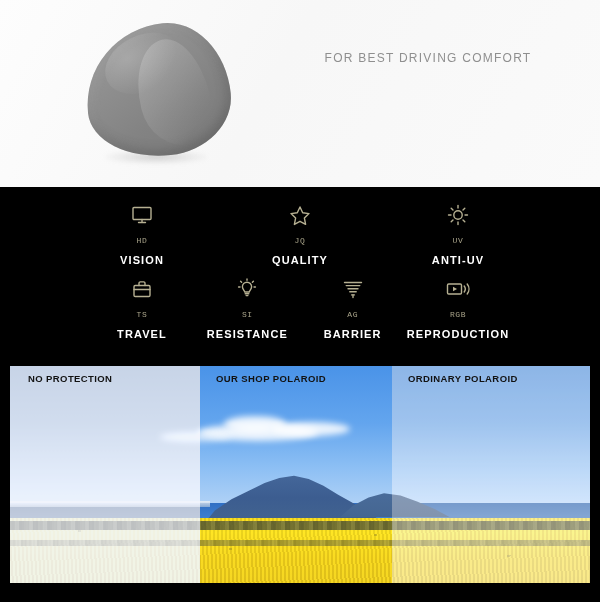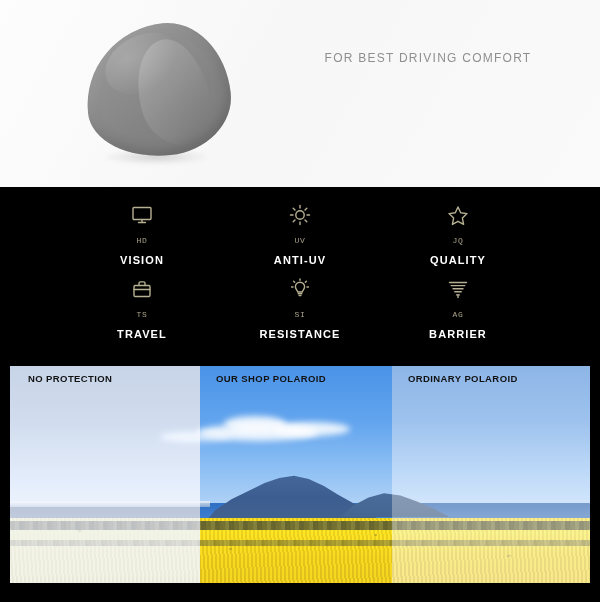--- a/index.html
+++ b/index.html
@@ -335,46 +335,46 @@
             <path d="M11 14.5 V17"></path>
             <path d="M7.5 17.5 H14.5"></path>
           </svg>
         </div>
         <div class="feature-code">HD</div>
         <div class="feature-label">VISION</div>
       </div>
 
       <div class="feature">
         <div class="feature-icon">
+          <svg width="22" height="21" viewBox="0 0 22 21">
+            <path d="M11 2 L13.7 7.8 L20 8.6 L15.4 13.1 L16.6 19.4 L11 16.3 L5.4 19.4 L6.6 13.1 L2 8.6 L8.3 7.8 Z"></path>
+          </svg>
+        </div>
+        <div class="feature-code">JQ</div>
+        <div class="feature-label">QUALITY</div>
+      </div>
+
+      <div class="feature">
+        <div class="feature-icon">
           <svg width="22" height="22" viewBox="0 0 22 22">
             <circle cx="11" cy="11" r="4.2"></circle>
             <path d="M11 1.5 V4"></path>
               <path d="M11 18 V20.5"></path>
             <path d="M1.5 11 H4"></path>
               <path d="M18 11 H20.5"></path>
             <path d="M4.2 4.2 L6 6"></path>
               <path d="M16 16 L17.8 17.8"></path>
             <path d="M17.8 4.2 L16 6"></path>
               <path d="M6 16 L4.2 17.8"></path>
           </svg>
         </div>
         <div class="feature-code">UV</div>
         <div class="feature-label">ANTI-UV</div>
       </div>
 
-      <div class="feature">
-        <div class="feature-icon">
-          <svg width="22" height="21" viewBox="0 0 22 21">
-            <path d="M11 2 L13.7 7.8 L20 8.6 L15.4 13.1 L16.6 19.4 L11 16.3 L5.4 19.4 L6.6 13.1 L2 8.6 L8.3 7.8 Z"></path>
-          </svg>
-        </div>
-        <div class="feature-code">JQ</div>
-        <div class="feature-label">QUALITY</div>
-      </div>
-
 
     </div>
 
     <div class="feature-row row2">
 
       <div class="feature">
         <div class="feature-icon">
           <svg width="22" height="21" viewBox="0 0 22 21">
             <rect x="3" y="6.5" width="16" height="11" rx="1.2"></rect>
             <path d="M8 6.5 V4.2 A1.3 1.3 0 0 1 9.3 2.9 H12.7 A1.3 1.3 0 0 1 14 4.2 V6.5"></path>
@@ -410,20 +410,32 @@
             <path d="M6 9.7 H16"></path>
             <path d="M7.8 12.8 H14.2"></path>
             <path d="M9.6 15.9 H12.4"></path>
             <path d="M11 18.6 V16"></path>
           </svg>
         </div>
         <div class="feature-code">AG</div>
         <div class="feature-label">BARRIER</div>
       </div>
 
+      <div class="feature">
+        <div class="feature-icon">
+          <svg width="26" height="18" viewBox="0 0 26 18">
+            <rect x="2.5" y="4" width="14" height="10" rx="1.2"></rect>
+            <path d="M8 6.8 L12 9 L8 11.2 Z" fill="#b6b092" stroke="none"></path>
+            <path d="M19.2 6 A5 5 0 0 1 19.2 12"></path>
+            <path d="M22.2 4 A8 8 0 0 1 22.2 14"></path>
+          </svg>
+        </div>
+        <div class="feature-code">RGB</div>
+        <div class="feature-label">REPRODUCTION</div>
+      </div>
 
     </div>
 
   </div>
 
   <div class="compare">
     <div class="photo">
 
       <div class="scene">
         <div class="sky"></div>

